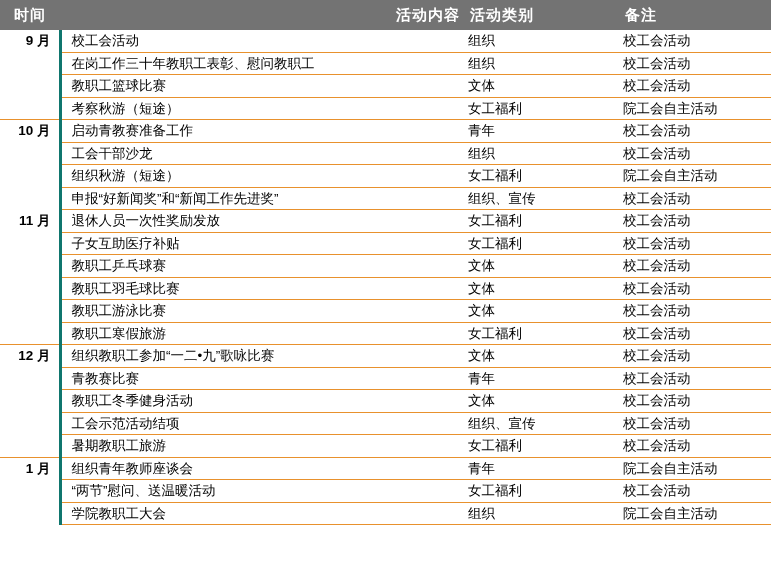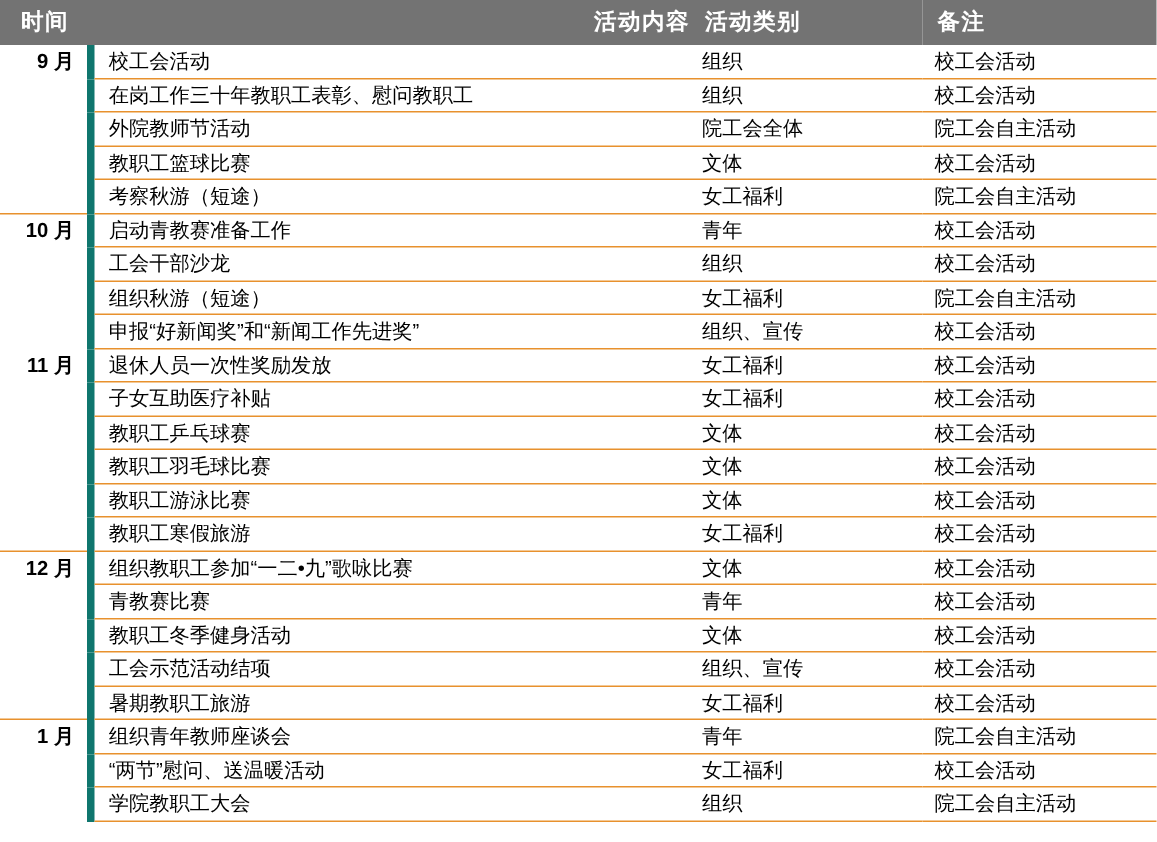--- a/index.html
+++ b/index.html
@@ -55,21 +55,21 @@
     white-space: nowrap;
     overflow: hidden;
   }
   tbody tr:last-child td { border-bottom: 1px solid #E8912D; }
 
   td.time {
     text-align: right;
     padding-right: 8px;
     font-weight: bold;
     font-size: 13.5px;
-    border-right: 5px solid #0f766e;
+    border-right: 3px solid #0f766e;
     border-bottom: 1px solid #E8912D;
   }
   td.time.blank { border-bottom: none; }
   td.time.groupend { border-bottom: 1px solid #E8912D; }
   td.content {
     padding-left: 10px;
     text-align: left;
   }
   td.category {
     padding-left: 8px;
@@ -108,26 +108,20 @@
           <td class="note">校工会活动</td>
         </tr>
         <tr>
           <td class="time blank"></td>
           <td class="content">在岗工作三十年教职工表彰、慰问教职工</td>
           <td class="category">组织</td>
           <td class="note">校工会活动</td>
         </tr>
         <tr>
           <td class="time blank"></td>
-          <td class="content">外院教师节活动</td>
-          <td class="category">院工会全体</td>
-          <td class="note">院工会自主活动</td>
-        </tr>
-        <tr>
-          <td class="time blank"></td>
           <td class="content">教职工篮球比赛</td>
           <td class="category">文体</td>
           <td class="note">校工会活动</td>
         </tr>
         <tr>
           <td class="time groupend"></td>
           <td class="content">考察秋游（短途）</td>
           <td class="category">女工福利</td>
           <td class="note">院工会自主活动</td>
         </tr>

